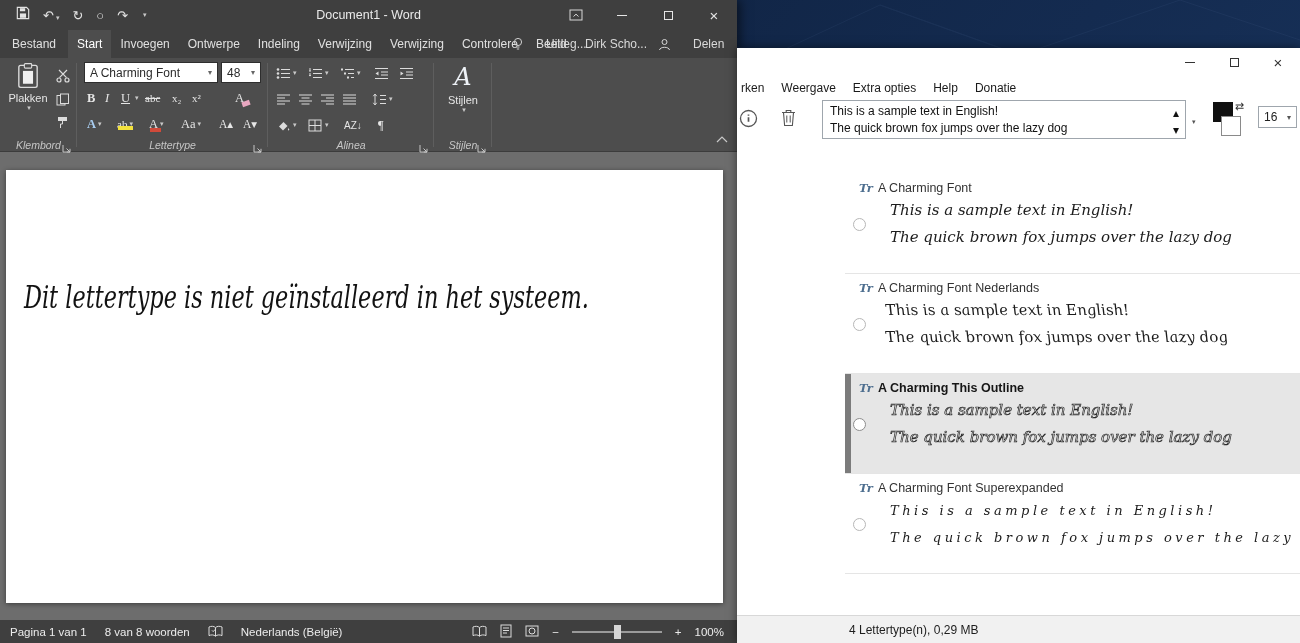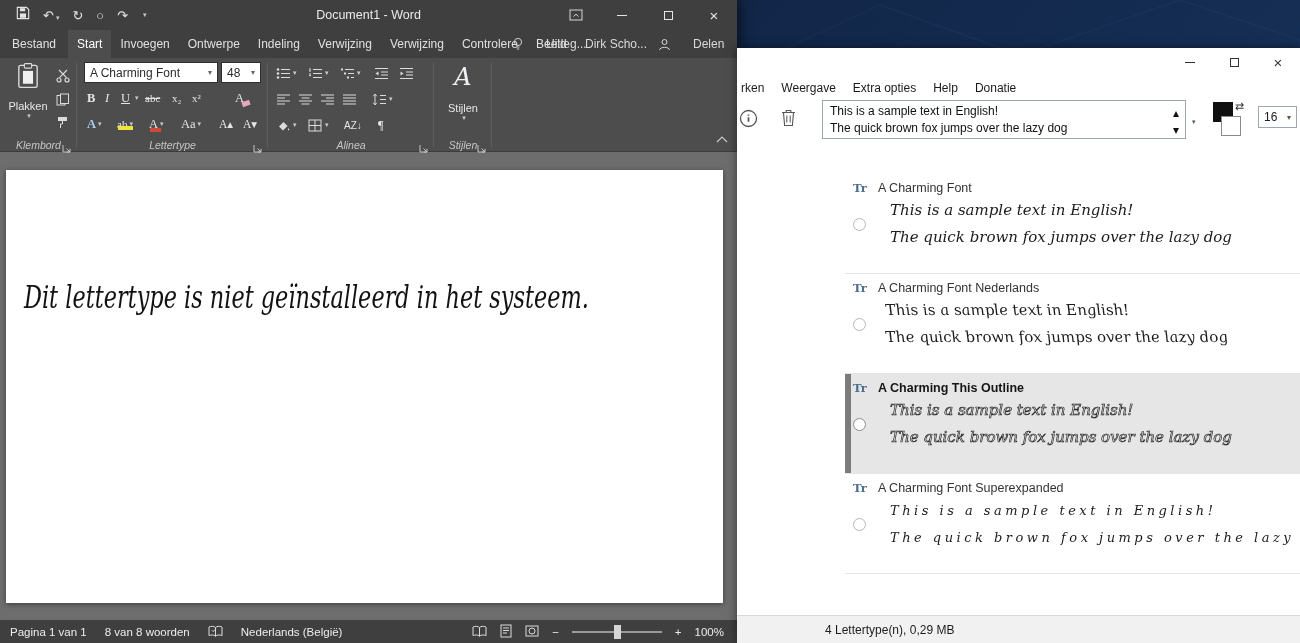--- a/index.html
+++ b/index.html
@@ -30,21 +30,21 @@
   .w-ribbon{position:absolute;left:0;top:58px;width:737px;height:94px;background:#4d4d4d;border-bottom:1px solid #3c3c3c;}
   .grp{position:absolute;top:0;height:94px;}
   .rdiv{position:absolute;top:5px;width:1px;height:84px;background:#5e5e5e;}
   .rlabel{position:absolute;bottom:1px;left:0;width:100%;text-align:center;font-size:10.5px;color:#c6c6c6;font-style:italic;}
   .lnch{position:absolute;bottom:3px;right:5px;width:10px;height:10px;}
   .rbtn{position:absolute;height:20px;display:flex;align-items:center;color:#e6e6e6;font-size:12.5px;font-family:"Liberation Serif",serif;cursor:default;}
   .rbtn.sans{font-family:"Liberation Sans",sans-serif;}
   .combo{position:absolute;height:21px;background:#fff;border:1px solid #2e2e2e;color:#2b2b2b;font-size:12px;display:flex;align-items:center;padding:0 5px;}
   .combo .cv{margin-left:auto;font-size:8px;color:#666;padding-left:4px;}
   .bigbtn{position:absolute;display:flex;flex-direction:column;align-items:center;color:#e6e6e6;}
-  .bb-label{font-size:11px;margin-top:11px;}
+  .bb-label{font-size:11px;margin-top:3px;}
   .cbar{position:absolute;left:1px;bottom:0;width:15px;height:4px;}
   .eraser{position:absolute;right:-6px;bottom:2px;width:8px;height:5px;background:#e8a7c0;transform:rotate(-20deg);}
   .fxA{color:#a9cdf0;font-weight:bold;}
 
   .w-canvas{position:absolute;left:0;top:153px;width:737px;height:467px;background:#6d6d6d;}
   .page{position:absolute;left:6px;top:17px;width:717px;height:433px;background:#fff;box-shadow:0 1px 5px rgba(0,0,0,.45);}
   .doc-text{position:absolute;left:18px;top:108px;font-family:"DejaVu Serif",serif;font-style:italic;font-size:32px;color:#121212;white-space:nowrap;transform:scaleX(.70);transform-origin:left center;}
 
   .w-status{position:absolute;left:0;top:620px;width:737px;height:23px;background:#3f3f3f;color:#ececec;font-size:11.5px;display:flex;align-items:center;}
   .ws-left{display:flex;align-items:center;gap:18px;padding-left:10px;}
@@ -73,30 +73,30 @@
   .searchbox input{border:none;outline:none;width:80px;font-size:11.5px;font-family:"Liberation Sans",sans-serif;color:#333;background:transparent;}
   .fm-side{position:absolute;left:0;top:126px;width:108px;height:441px;background:#4f4f4f;border-right:1px solid #3e3e3e;color:#f0f0f0;font-size:11px;}
   .srow{position:absolute;left:0;width:108px;height:20px;line-height:20px;padding:0 8px;}
   .srow .cnt{float:right;}
   .fm-list{position:absolute;left:108px;top:126px;width:455px;height:441px;background:#fff;overflow:hidden;}
   .fent{position:absolute;left:0;width:455px;height:100px;background:#fff;border-bottom:1px solid #e5e5e5;}
   .fent.sel{background:#e6e6e6;}
   .acc{position:absolute;left:0;top:0;width:6px;height:100%;background:#7b7b7b;}
   .radio{position:absolute;left:8px;top:44px;width:13px;height:13px;border:1.5px solid #b7b7b7;border-radius:50%;background:transparent;}
   .fent.sel .radio{background:#fff;border-color:#8d8d8d;}
-  .tt{position:absolute;left:8px;top:7px;font-family:"DejaVu Serif",serif;font-weight:bold;font-size:11.5px;color:#4d6e8f;}
+  .tt{position:absolute;left:14px;top:7px;font-family:"DejaVu Serif",serif;font-weight:bold;font-size:11.5px;color:#4d6e8f;font-style:italic;}
   .fname{position:absolute;left:33px;top:7px;font-size:12.5px;color:#333;}
   .fent.sel .fname{font-weight:bold;color:#161616;}
   .pv{position:absolute;left:45px;top:23px;font-family:"DejaVu Serif",serif;font-style:italic;font-size:15px;color:#1c1c1c;}
   .pv div{height:27px;line-height:27px;white-space:nowrap;transform-origin:left bottom;}
   .pv-left div{transform:skewX(17deg);}
   .pv-outline{color:#555;}
   @supports (-webkit-text-stroke:1px black){.pv-outline{color:transparent;-webkit-text-stroke:.7px #2a2a2a;}}
   .pv-wide{letter-spacing:3.5px;font-size:13px;}
-  .fm-status{position:absolute;left:0;top:567px;width:563px;height:28px;background:#f1f1f1;border-top:1px solid #d8d8d8;display:flex;align-items:center;padding-left:88px;font-size:12px;color:#1d1d1d;}
+  .fm-status{position:absolute;left:0;top:567px;width:563px;height:28px;background:#f1f1f1;border-top:1px solid #d8d8d8;display:flex;align-items:center;padding-left:112px;font-size:12px;color:#1d1d1d;}
 </style>
 </head>
 <body>
 
 <div id="stage">
   <svg class="deco" width="600" height="70">
     <g stroke="#7f9fd0" stroke-width="1" fill="none" opacity=".14">
       <path d="M40 70 L180 5 L320 55 Z"></path>
         <path d="M320 55 L480 0 L600 40"></path>
         <path d="M180 5 L320 55"></path>

